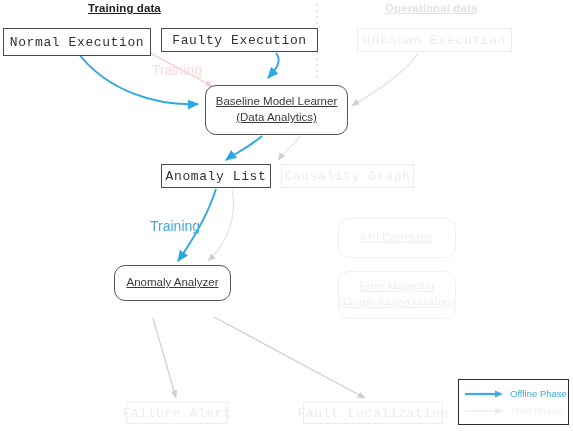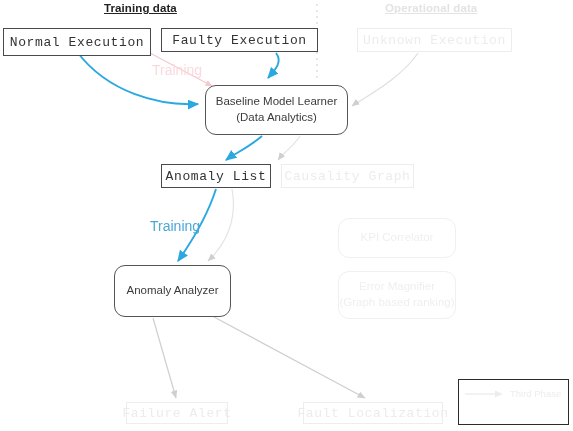--- a/index.html
+++ b/index.html
@@ -29,21 +29,21 @@
   
   .section-title {
     position: absolute;
     font-family: "Liberation Sans", sans-serif;
     font-size: 11.5px;
     font-weight: 700;
     text-decoration: underline;
     white-space: nowrap;
     letter-spacing: 0.1px;
   }
-  #title-training  { left: 104px; top: 2px;  color: #222222; }
+  #title-training  { left: 88px; top: 2px;  color: #222222; }
   #title-operational { left: 385px; top: 2px; color: #e3e3e3; }
 
   
   .rect-node {
     position: absolute;
     box-sizing: border-box;
     border: 1px solid #4a4a4a;
     background: #ffffff;
     font-family: "Liberation Mono", monospace;
     font-size: 13px;
@@ -77,28 +77,29 @@
     font-family: "Liberation Sans", sans-serif;
     font-size: 11.5px;
     color: #3b3b3b;
     display: flex;
     flex-direction: column;
     align-items: center;
     justify-content: center;
     line-height: 1.35;
     text-align: center;
     white-space: nowrap;
+    text-decoration: underline;
   }
   .round-node.faded {
     border-color: #f0f0f0;
     color: #efefef;
   }
 
   #node-baseline-learner { left: 205px; top: 85px;  width: 143px; height: 50px; }
-  #node-anomaly-analyzer { left: 114px; top: 265px; width: 117px; height: 52px; }
+  #node-anomaly-analyzer { left: 114px; top: 265px; width: 117px; height: 36px; }
   #node-kpi-correlator   { left: 338px; top: 218px; width: 118px; height: 40px; }
   #node-error-magnifier  { left: 338px; top: 271px; width: 118px; height: 48px; }
 
   
   .edge-label {
     position: absolute;
     font-family: "Liberation Sans", sans-serif;
     font-size: 14px;
     white-space: nowrap;
   }
@@ -212,20 +213,27 @@
     <span>Error Magnifier</span>
     <span>(Graph based ranking)</span>
   </div>
 
   <div class="edge-label" id="label-training-pink">Training</div>
 
   <div class="edge-label" id="label-training-blue">Training</div>
 
   <div id="legend">
 
+    <div class="legend-row">
+      <svg class="legend-swatch" viewBox="0 0 40 10" xmlns="http://www.w3.org/2000/svg">
+        <line x1="0" y1="5" x2="31" y2="5" stroke="#3fa9dd" stroke-width="2.2"></line>
+        <path d="M30,1.5 L38,5 L30,8.5 z" fill="#3fa9dd"></path>
+      </svg>
+      <span class="legend-text" id="legend-text-offline">Offline Phase</span>
+    </div>
 
     <div class="legend-row">
       <svg class="legend-swatch" viewBox="0 0 40 10" xmlns="http://www.w3.org/2000/svg">
         <line x1="0" y1="5" x2="31" y2="5" stroke="#ededed" stroke-width="1.4"></line>
         <path d="M30,1.5 L38,5 L30,8.5 z" fill="#ededed"></path>
       </svg>
       <span class="legend-text" id="legend-text-third">Third Phase</span>
     </div>
 
   </div>

